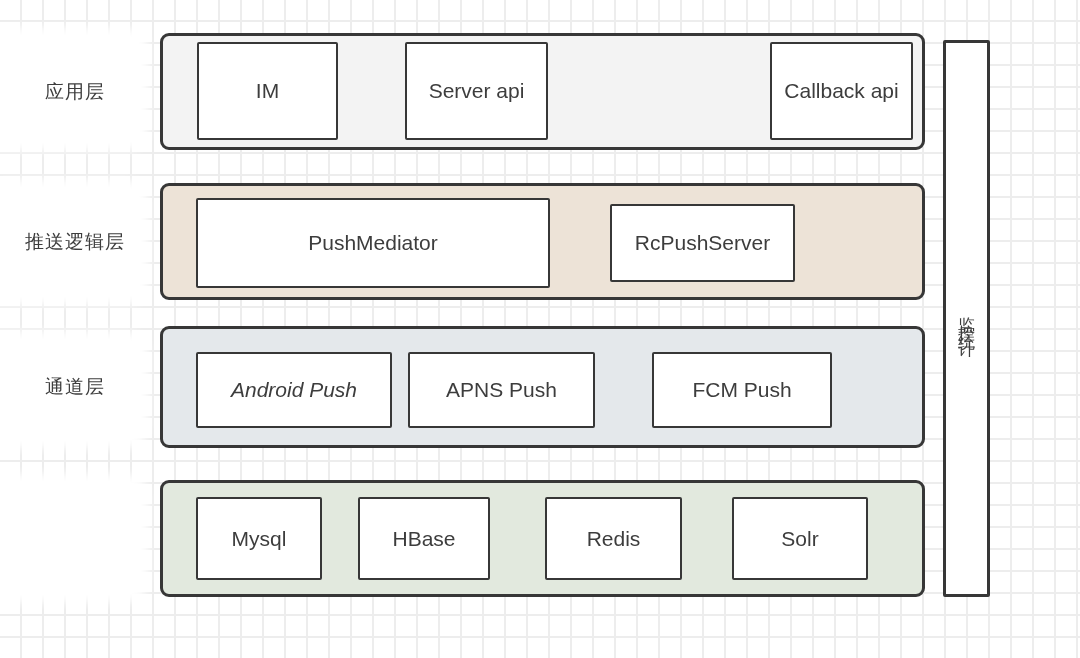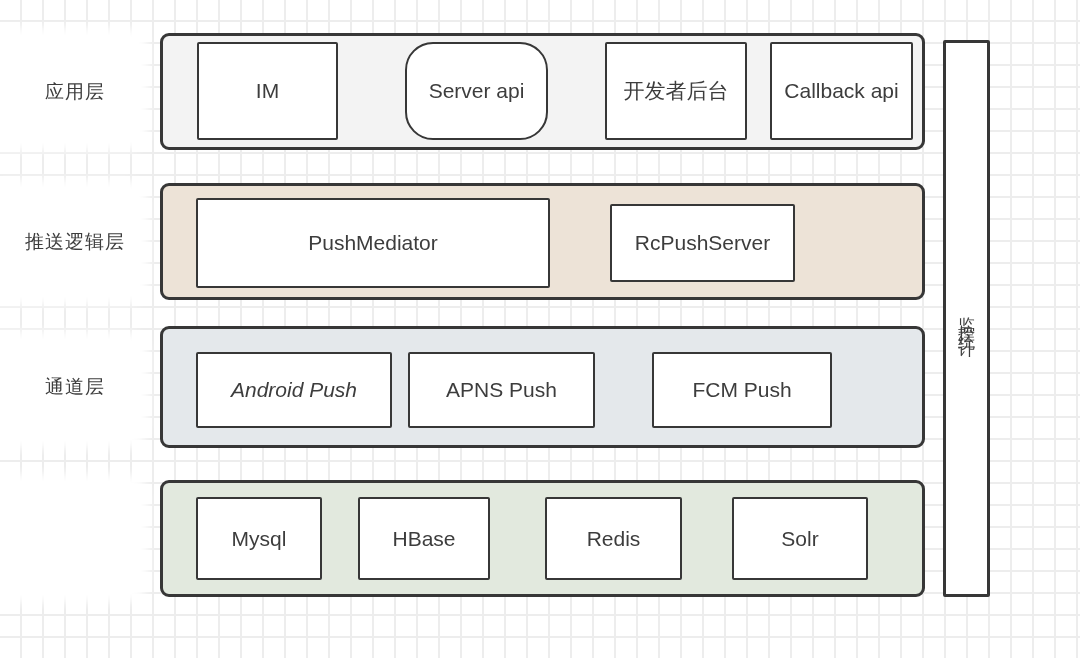--- a/index.html
+++ b/index.html
@@ -61,21 +61,21 @@
     background:#ffffff;
     border:2.5px solid #373737;
     border-radius:2px;
     display:flex;align-items:center;justify-content:center;
     font-size:21px;color:#3d3d3d;
     box-sizing:border-box;
     text-align:center;
   }
   
   .n-im      {left:34px; top:6px; width:141px;height:98px;}
-  .n-server  {left:242px;top:6px; width:143px;height:98px;border-radius:28px;}
+  .n-server  {left:242px;top:6px; width:143px;height:98px;}
   .n-dev     {left:442px;top:6px; width:142px;height:98px;}
   .n-callback{left:607px;top:6px; width:143px;height:98px;}
   
   .n-pushmediator{left:33px; top:12px;width:354px;height:90px;}
   .n-rcpushserver{left:447px;top:18px;width:185px;height:78px;}
   
   .n-android{left:33px; top:23px;width:196px;height:76px;font-style:italic;}
   .n-apns   {left:245px;top:23px;width:187px;height:76px;}
   .n-fcm    {left:489px;top:23px;width:180px;height:76px;}
   
@@ -111,21 +111,20 @@
   <div class="patch p3"></div>
   <div class="patch p4"></div>
 
   <div class="layer-label lab1">应用层</div>
   <div class="layer-label lab2">推送逻辑层</div>
   <div class="layer-label lab3">通道层</div>
 
   <div class="band band1" style="background-color: rgb(243, 243, 243);">
     <div class="node n-im">IM</div>
     <div class="node n-server">Server api</div>
-    <div class="node n-dev">开发者后台</div>
     <div class="node n-callback">Callback api</div>
   </div>
 
   <div class="band band2" style="background-color: rgb(237, 227, 215);">
     <div class="node n-pushmediator">PushMediator</div>
     <div class="node n-rcpushserver">RcPushServer</div>
   </div>
 
   <div class="band band3" style="background-color: rgb(228, 232, 235);">
     <div class="node n-android">Android Push</div>

